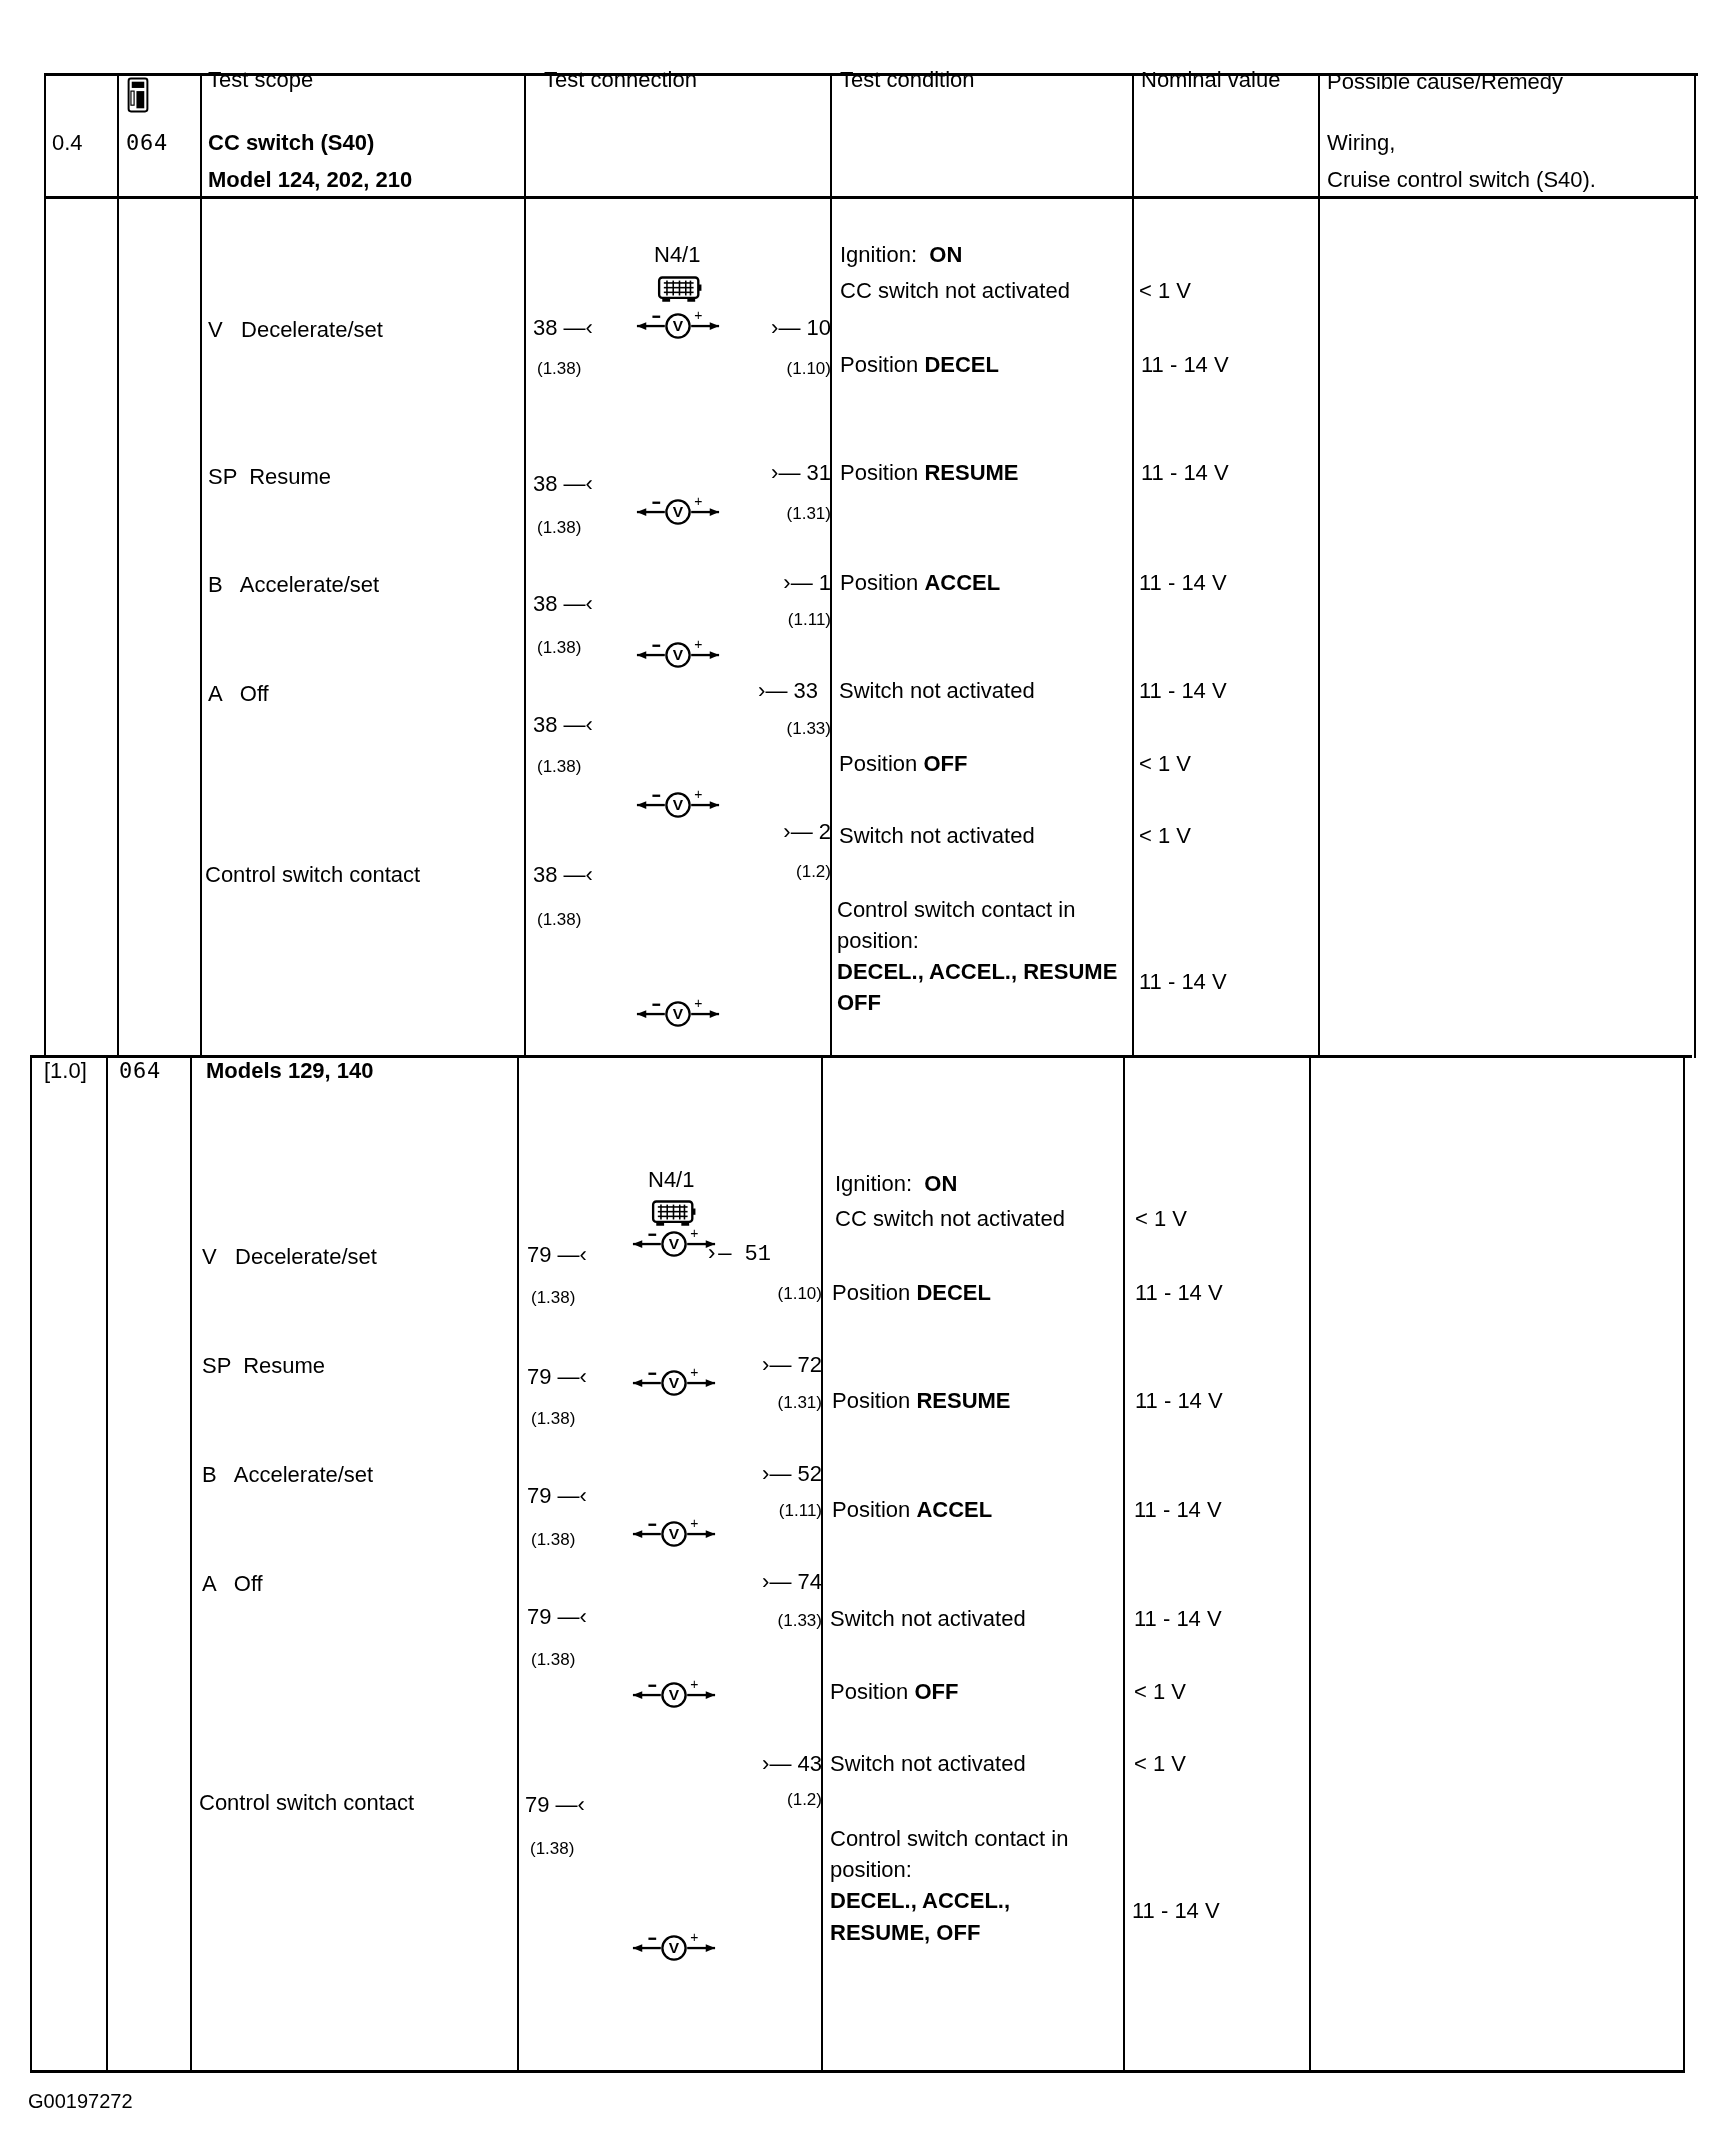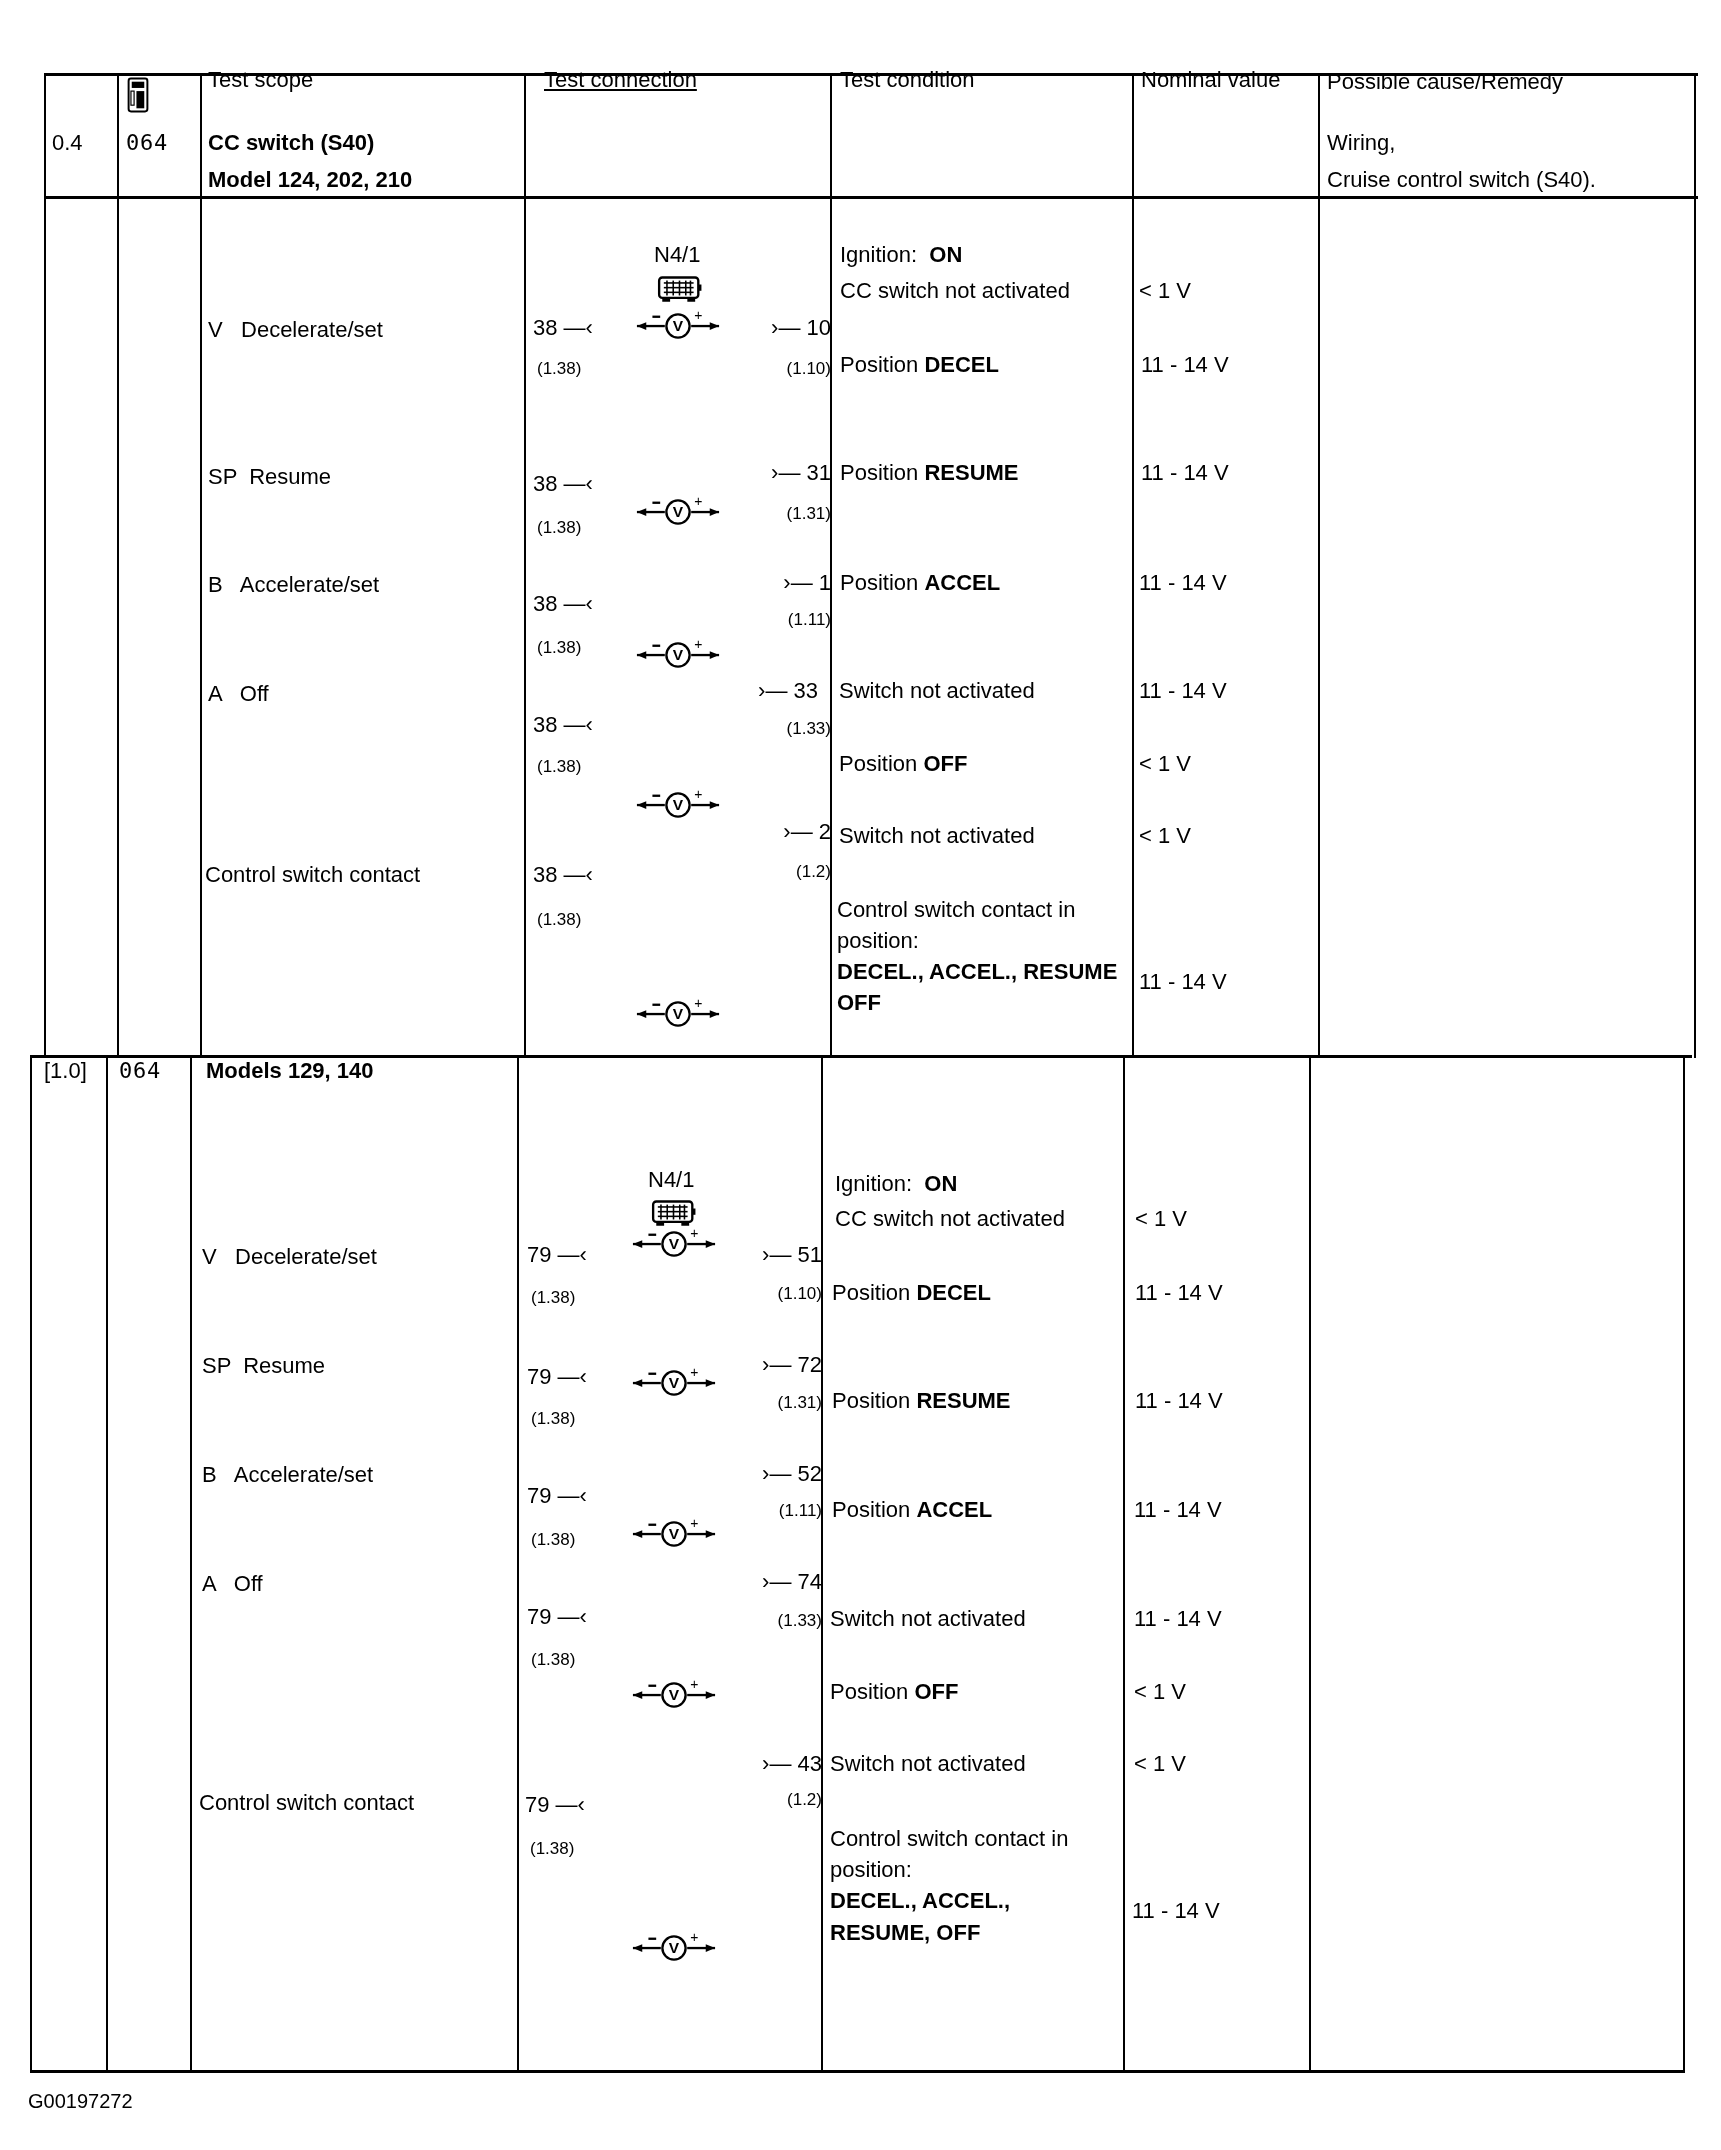--- a/index.html
+++ b/index.html
@@ -47,21 +47,21 @@
 <div>
   <div style="position:absolute;left:127px;top:77px;width:22px;height:36px;">
     <svg width="22" height="36" viewBox="0 0 28 46">
       <rect x="2" y="2" width="24" height="42" rx="3" fill="none" stroke="#000" stroke-width="2.5"></rect>
       <rect x="6" y="6" width="16" height="8" fill="#000"></rect>
       <rect x="12" y="18" width="10" height="22" fill="#000"></rect>
       <rect x="5" y="18" width="4" height="18" fill="none" stroke="#000" stroke-width="1.5"></rect>
     </svg>
   </div>
   <div class="t" style="left:208px;top:67px;">Test scope</div>
-  <div class="t" style="left:544px;top:67px;text-decoration:underline;">Test connection</div>
+  <div class="t" style="left:544px;top:67px;">Test connection</div>
   <div class="t" style="left:840px;top:67px;">Test condition</div>
   <div class="t" style="left:1141px;top:67px;">Nominal value</div>
   <div class="t" style="left:1327px;top:69px;">Possible cause/Remedy</div>
 </div>
 
 <div>
   <div class="t" style="left:52px;top:130px;">0.4</div>
   <div class="t code" style="left:126px;top:130px;">064</div>
   <div class="t b" style="left:208px;top:130px;">CC switch (S40)</div>
   <div class="t b" style="left:208px;top:167px;">Model 124, 202, 210</div>
@@ -276,21 +276,21 @@
   <div class="t sm" style="left:531px;top:1288px;">(1.38)</div>
   <div class="t" style="left:527px;top:1364px;">79 —‹</div>
   <div class="t sm" style="left:531px;top:1409px;">(1.38)</div>
   <div class="t" style="left:527px;top:1483px;">79 —‹</div>
   <div class="t sm" style="left:531px;top:1530px;">(1.38)</div>
   <div class="t" style="left:527px;top:1604px;">79 —‹</div>
   <div class="t sm" style="left:531px;top:1650px;">(1.38)</div>
   <div class="t" style="left:525px;top:1792px;">79 —‹</div>
   <div class="t sm" style="left:530px;top:1839px;">(1.38)</div>
 
-  <div class="t" style="right:899px;top:1242px;">›— 51</div>
+  <div class="t" style="right:950px;top:1242px;font-family:Liberation Mono, monospace;">›— 51</div>
   <div class="t sm" style="right:899px;top:1284px;">(1.10)</div>
   <div class="t" style="right:899px;top:1352px;">›— 72</div>
   <div class="t sm" style="right:899px;top:1393px;">(1.31)</div>
   <div class="t" style="right:899px;top:1461px;">›— 52</div>
   <div class="t sm" style="right:899px;top:1501px;">(1.11)</div>
   <div class="t" style="right:899px;top:1569px;">›— 74</div>
   <div class="t sm" style="right:899px;top:1611px;">(1.33)</div>
   <div class="t" style="right:899px;top:1751px;">›— 43</div>
   <div class="t sm" style="right:899px;top:1790px;">(1.2)</div>
 

